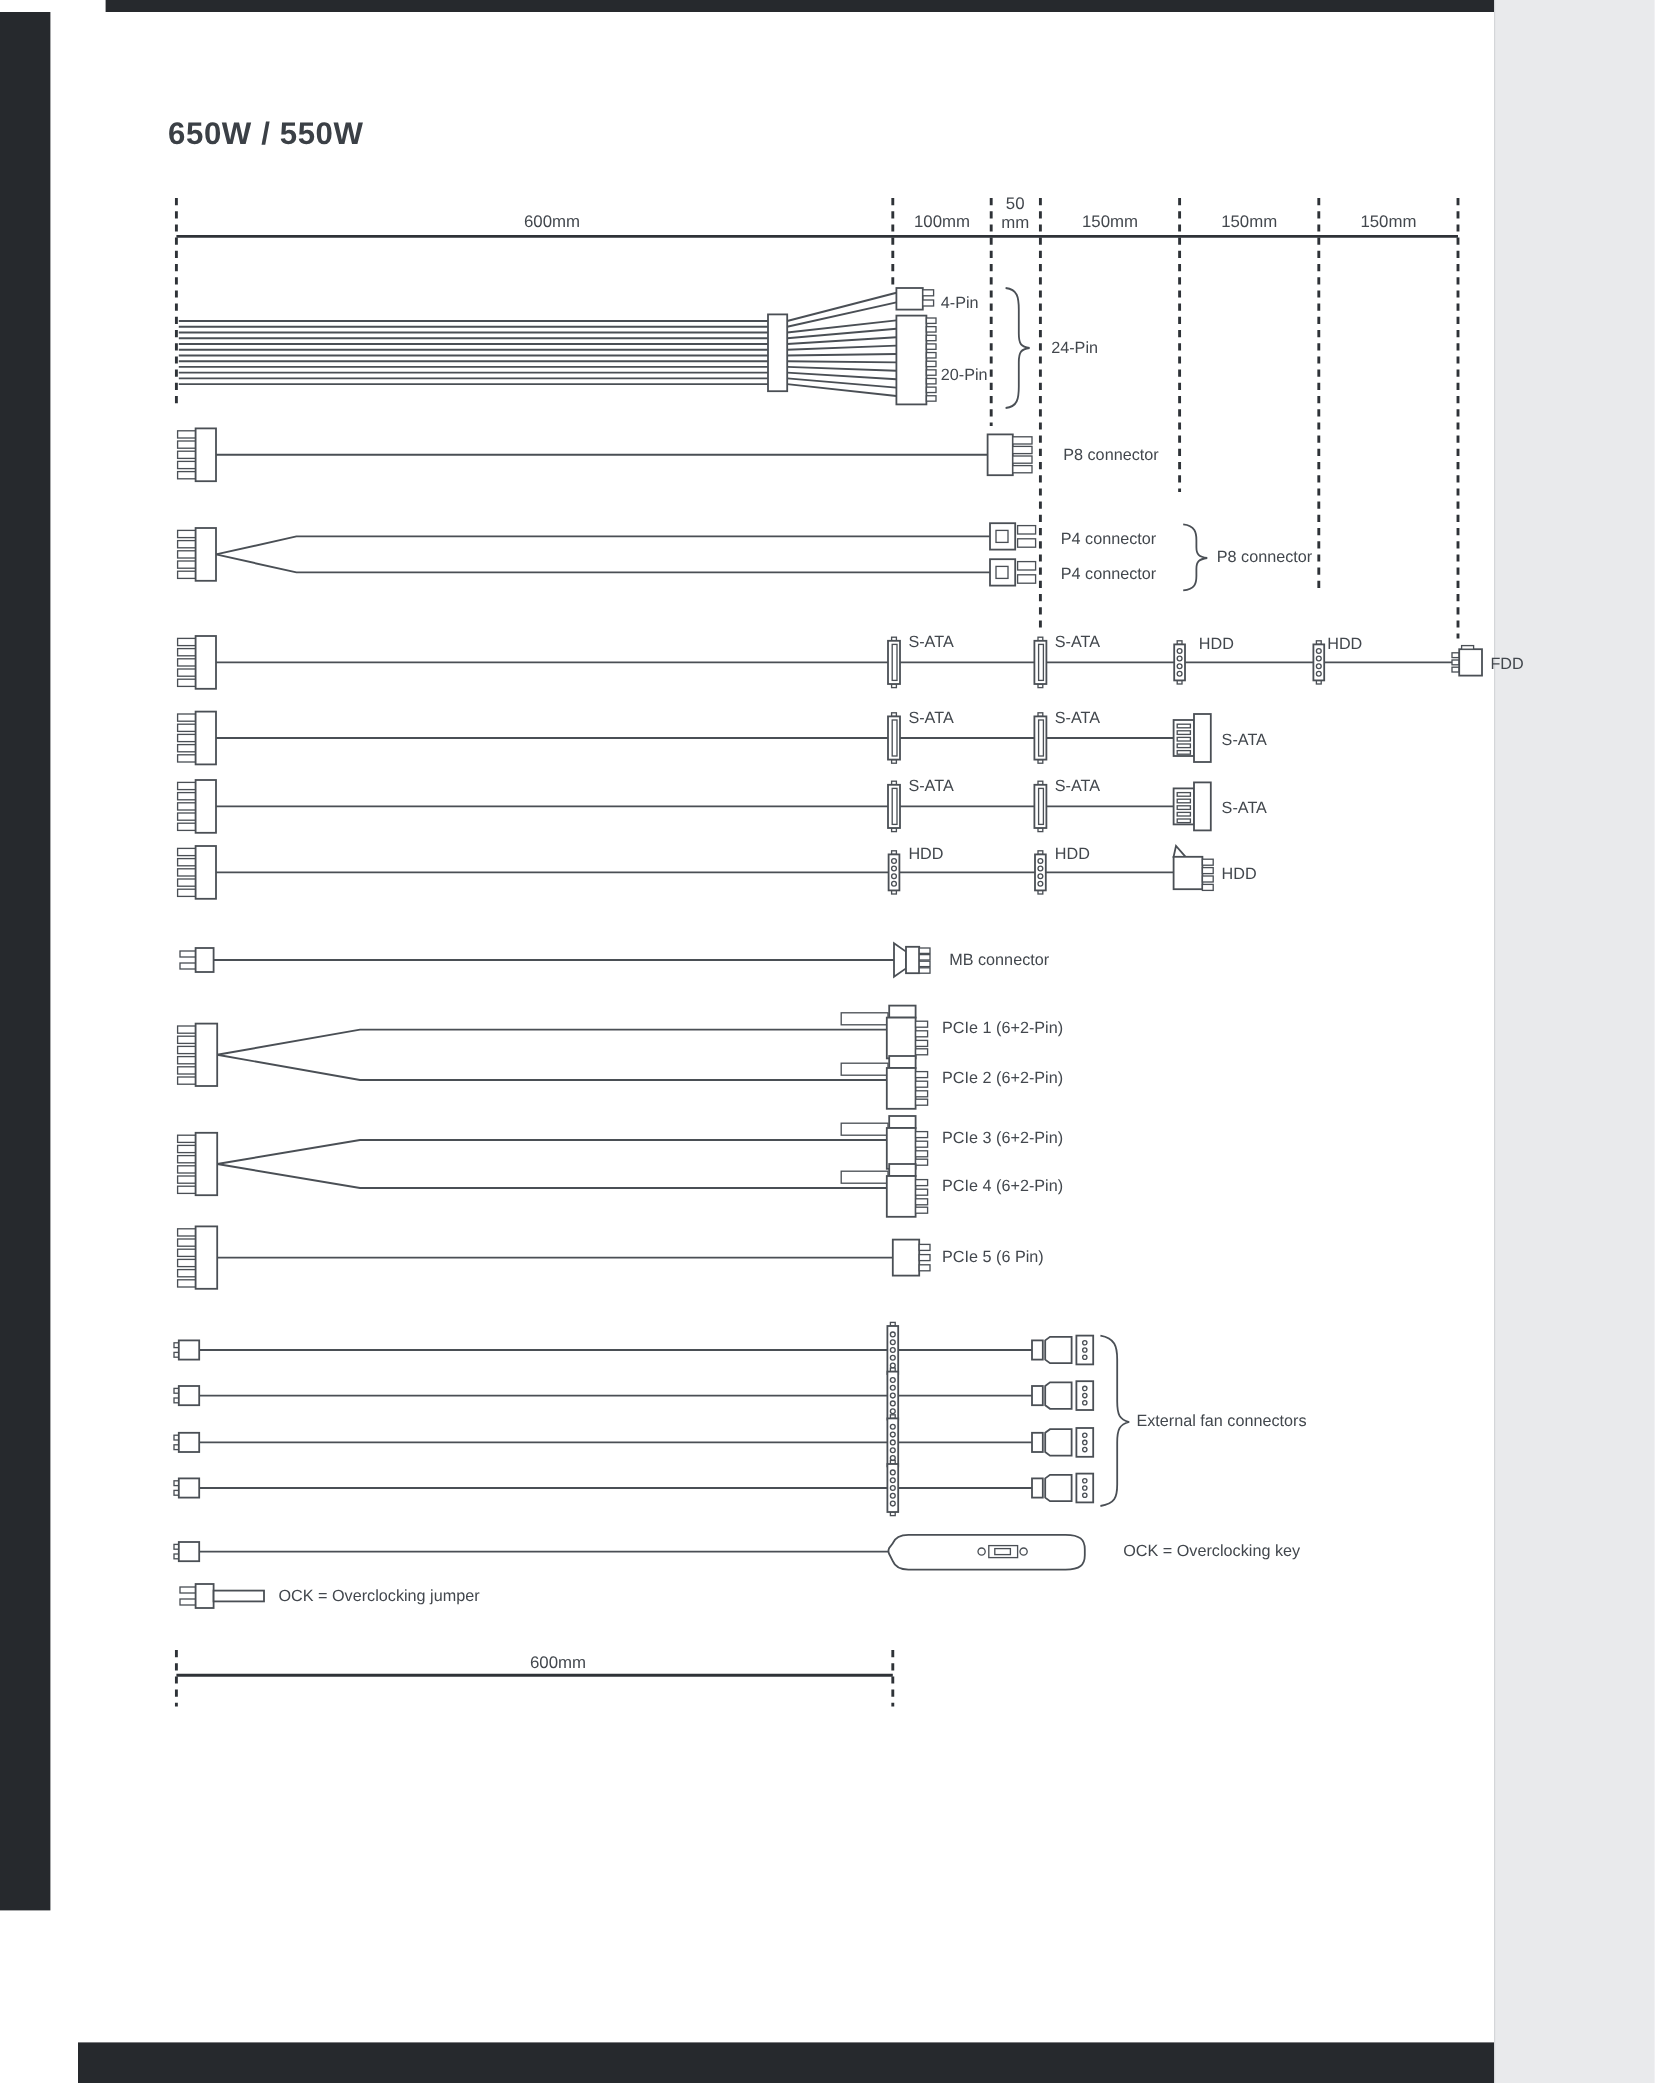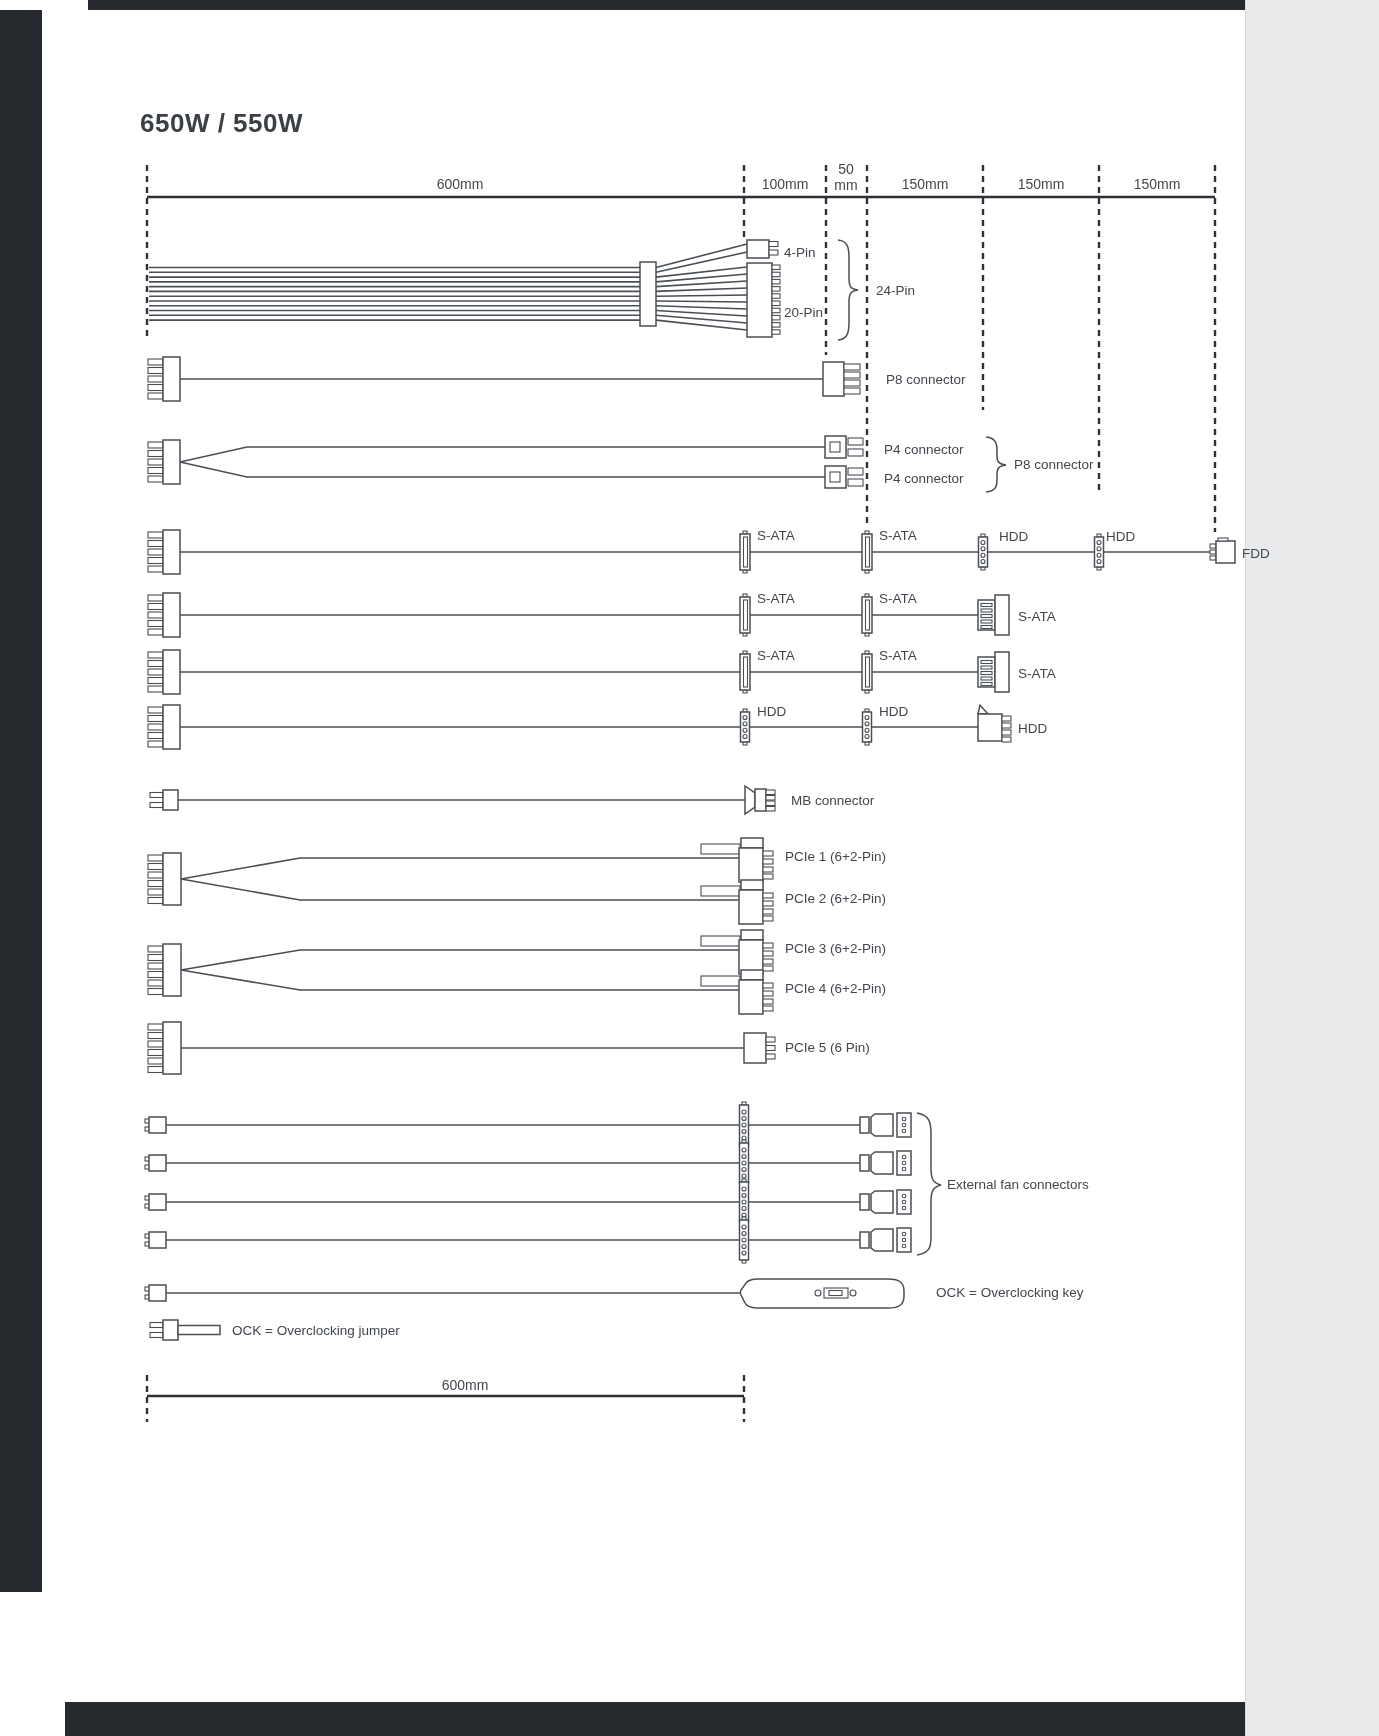--- a/index.html
+++ b/index.html
@@ -2,21 +2,21 @@
 <html><head>
 <meta charset="utf-8">
 <style>
   html,body{margin:0;padding:0;background:#ffffff;}
   #stage{position:relative;width:1379px;height:1736px;background:#ffffff;overflow:hidden;
          font-family:"Liberation Sans", sans-serif;}
   .gutter-right{position:absolute;left:1245px;top:0;width:134px;height:1736px;background:#e9eaec;border-left:1px solid #d4d6d9;}
   .bar-top{position:absolute;left:88px;top:0;width:1157px;height:10px;background:#26292d;}
   .bar-left{position:absolute;left:0;top:10px;width:42px;height:1582px;background:#26292d;}
   .bar-bottom{position:absolute;left:65px;top:1702px;width:1180px;height:34px;background:#26292d;}
-  .page-title{position:absolute;left:140px;top:108px;font-size:26px;font-weight:bold;color:#3b4046;letter-spacing:0.5px;}
+  .page-title{position:absolute;left:140px;top:96px;font-size:26px;font-weight:bold;color:#3b4046;letter-spacing:0.5px;}
   svg{position:absolute;left:0;top:0;}
   svg text{font-family:"Liberation Sans", sans-serif;fill:#42474d;}
   .dim{font-size:14px;}
   .lbl{font-size:13.5px;}
   .ruler{stroke:#2e3237;stroke-width:2.4;fill:none;}
   .dash{stroke:#2e3237;stroke-width:2.4;fill:none;stroke-dasharray:6 5;}
   .wire{stroke:#4a4f55;stroke-width:1.6;fill:none;}
   .shape{fill:#ffffff;stroke:#4a4f55;stroke-width:1.5;}
   .thin{fill:#ffffff;stroke:#4a4f55;stroke-width:1.1;}
   .nofill{fill:none;stroke:#4a4f55;stroke-width:1.5;}

